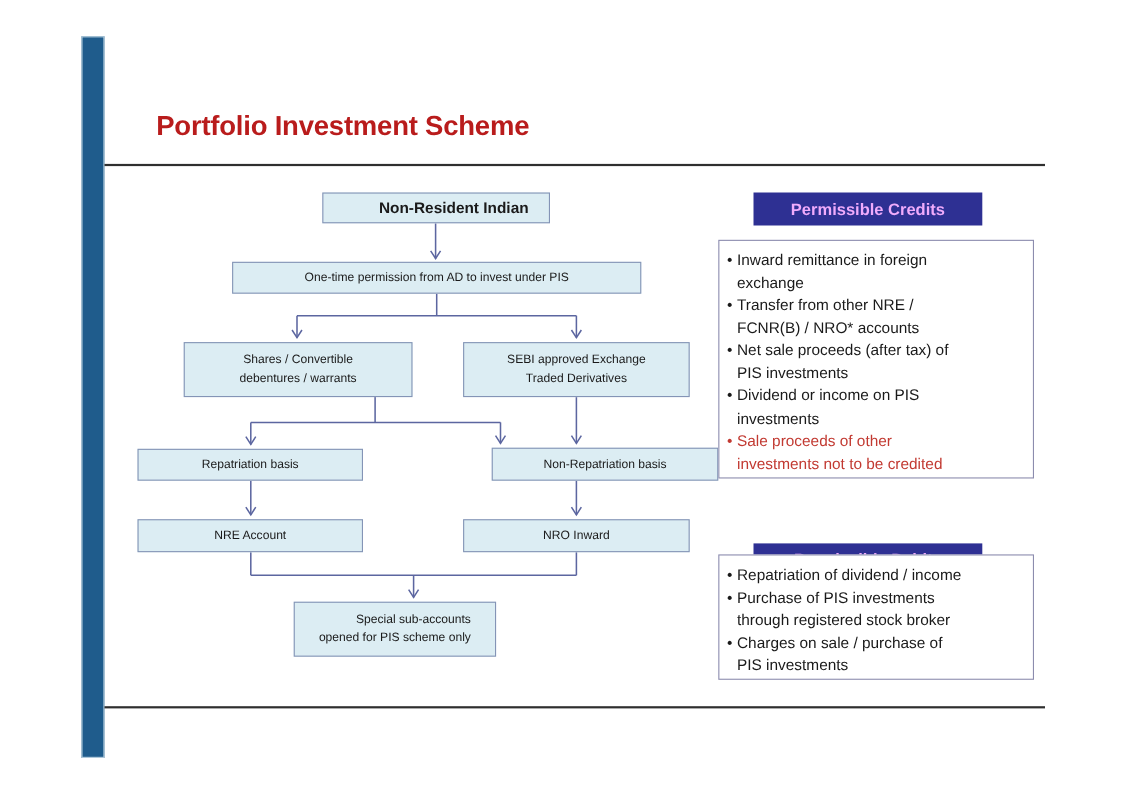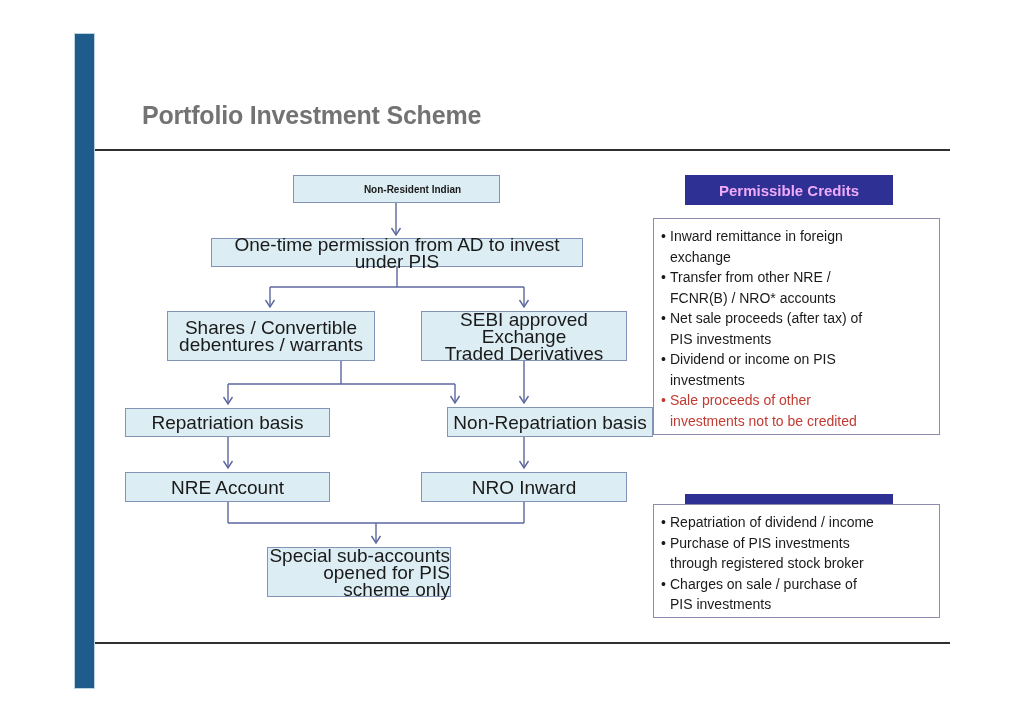--- a/index.html
+++ b/index.html
@@ -6,33 +6,33 @@
   .slide{
     position:relative;width:1024px;height:725px;background:#ffffff;
     font-family:"Liberation Sans", sans-serif;color:#161616;overflow:hidden;
   }
   .accent-bar{
     position:absolute;left:74px;top:33px;width:21px;height:656px;
     background:#1f5c8c;border:1px solid #bcd3e2;box-sizing:border-box;
   }
   .slide-title{
     position:absolute;left:142px;top:101px;font-size:25px;font-weight:bold;
-    color:#737373;letter-spacing:-0.2px;white-space:nowrap;
+    color:#b91c1c;letter-spacing:-0.2px;white-space:nowrap;
   }
   .rule{position:absolute;left:95px;width:855px;height:0;border-top:2px solid #2f2f2f;}
   .rule-top{top:149px;}
   .rule-bottom{top:642px;}
   svg.connectors{position:absolute;left:0;top:0;width:1024px;height:725px;}
   .flow-box{
     position:absolute;box-sizing:border-box;background:#dcedf3;
     border:1.3px solid #8494b6;display:flex;align-items:center;justify-content:center;
-    text-align:center;font-size:19px;line-height:17px;color:#1a1a1a;
+    text-align:center;font-size:11px;line-height:17px;color:#1a1a1a;
     white-space:pre-line;
   }
-  .flow-box.bold{font-weight:bold;font-size:10px;padding-left:32px;}
+  .flow-box.bold{font-weight:bold;font-size:14px;padding-left:32px;}
   .node-nri{left:293px;top:175px;width:207px;height:28px;}
   .node-permission{left:211px;top:238px;width:372px;height:29px;}
   .node-shares{left:167px;top:311px;width:208px;height:50px;}
   .node-sebi{left:421px;top:311px;width:206px;height:50px;}
   .node-repatriation{left:125px;top:408px;width:205px;height:29px;}
   .node-nonrepatriation{left:421px;top:407px;width:206px;height:30px;margin-left:26px;}
   .node-nre{left:125px;top:472px;width:205px;height:30px;}
   .node-nro{left:421px;top:472px;width:206px;height:30px;}
   .node-special{left:267px;top:547px;width:184px;height:50px;text-align:right;}
   .panel-header{

